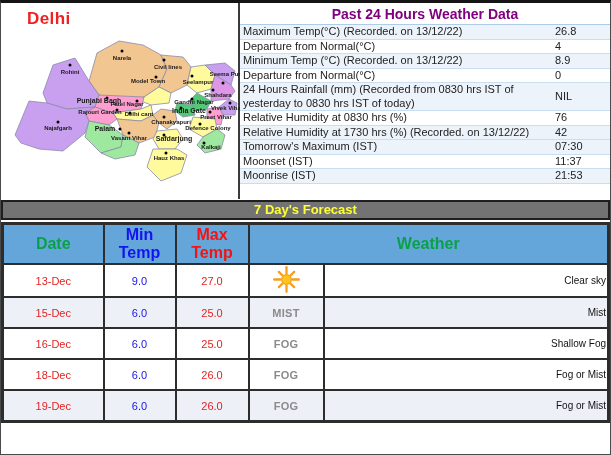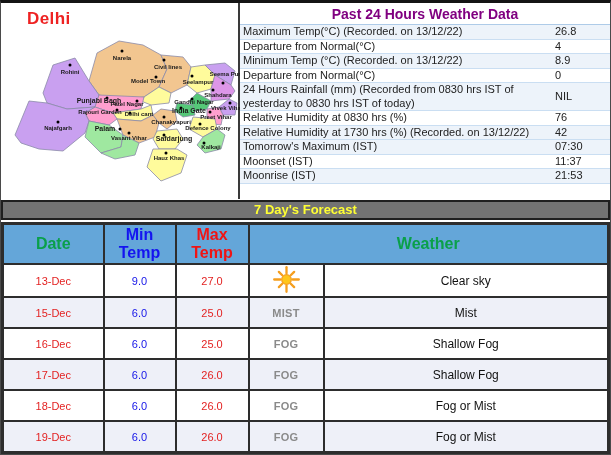--- a/index.html
+++ b/index.html
@@ -34,21 +34,21 @@
   .f th { background:#64a6d9; font-size:16px; height:15px; padding:1px 0;margin-left:19px; }
   .f th.c-date, .f th.c-weather { color:#0aa04a; }
   .f th.c-min { color:#1414f0; }
   .f th.c-max { color:#f01414; }
   .f td { height:27px; font-size:11px; color:#111; background:#fff;margin-left:21px; }
   .f tbody tr.alt td { background:#eef0f8; }
   .f td.d { color:#e32222; }
   .f td.mn { color:#1414e8; }
   .f td.mx { color:#e32222; }
   .f td.icon .fog-txt { font-weight:bold; color:#8a8a8a; font-size:11px; letter-spacing:.3px; }
-  .f td.desc { font-size:12px; }
+  .f td.desc { font-size:10px;text-align:right; }
 </style>
 </head>
 <body>
 
 <div class="page">
 
   <div class="top">
 
     <div class="map-panel">
       <div class="map-title">Delhi</div>
@@ -218,27 +218,20 @@
             <td class="icon"><span class="fog-txt">MIST</span></td>
             <td class="desc">Mist</td>
           </tr>
           <tr>
             <td class="d">16-Dec</td>
             <td class="mn">6.0</td>
             <td class="mx">25.0</td>
             <td class="icon"><span class="fog-txt">FOG</span></td>
             <td class="desc">Shallow Fog</td>
           </tr>
-          <tr class="alt">
-            <td class="d">17-Dec</td>
-            <td class="mn">6.0</td>
-            <td class="mx">26.0</td>
-            <td class="icon"><span class="fog-txt">FOG</span></td>
-            <td class="desc">Shallow Fog</td>
-          </tr>
           <tr>
             <td class="d">18-Dec</td>
             <td class="mn">6.0</td>
             <td class="mx">26.0</td>
             <td class="icon"><span class="fog-txt">FOG</span></td>
             <td class="desc">Fog or Mist</td>
           </tr>
           <tr class="alt">
             <td class="d">19-Dec</td>
             <td class="mn">6.0</td>

